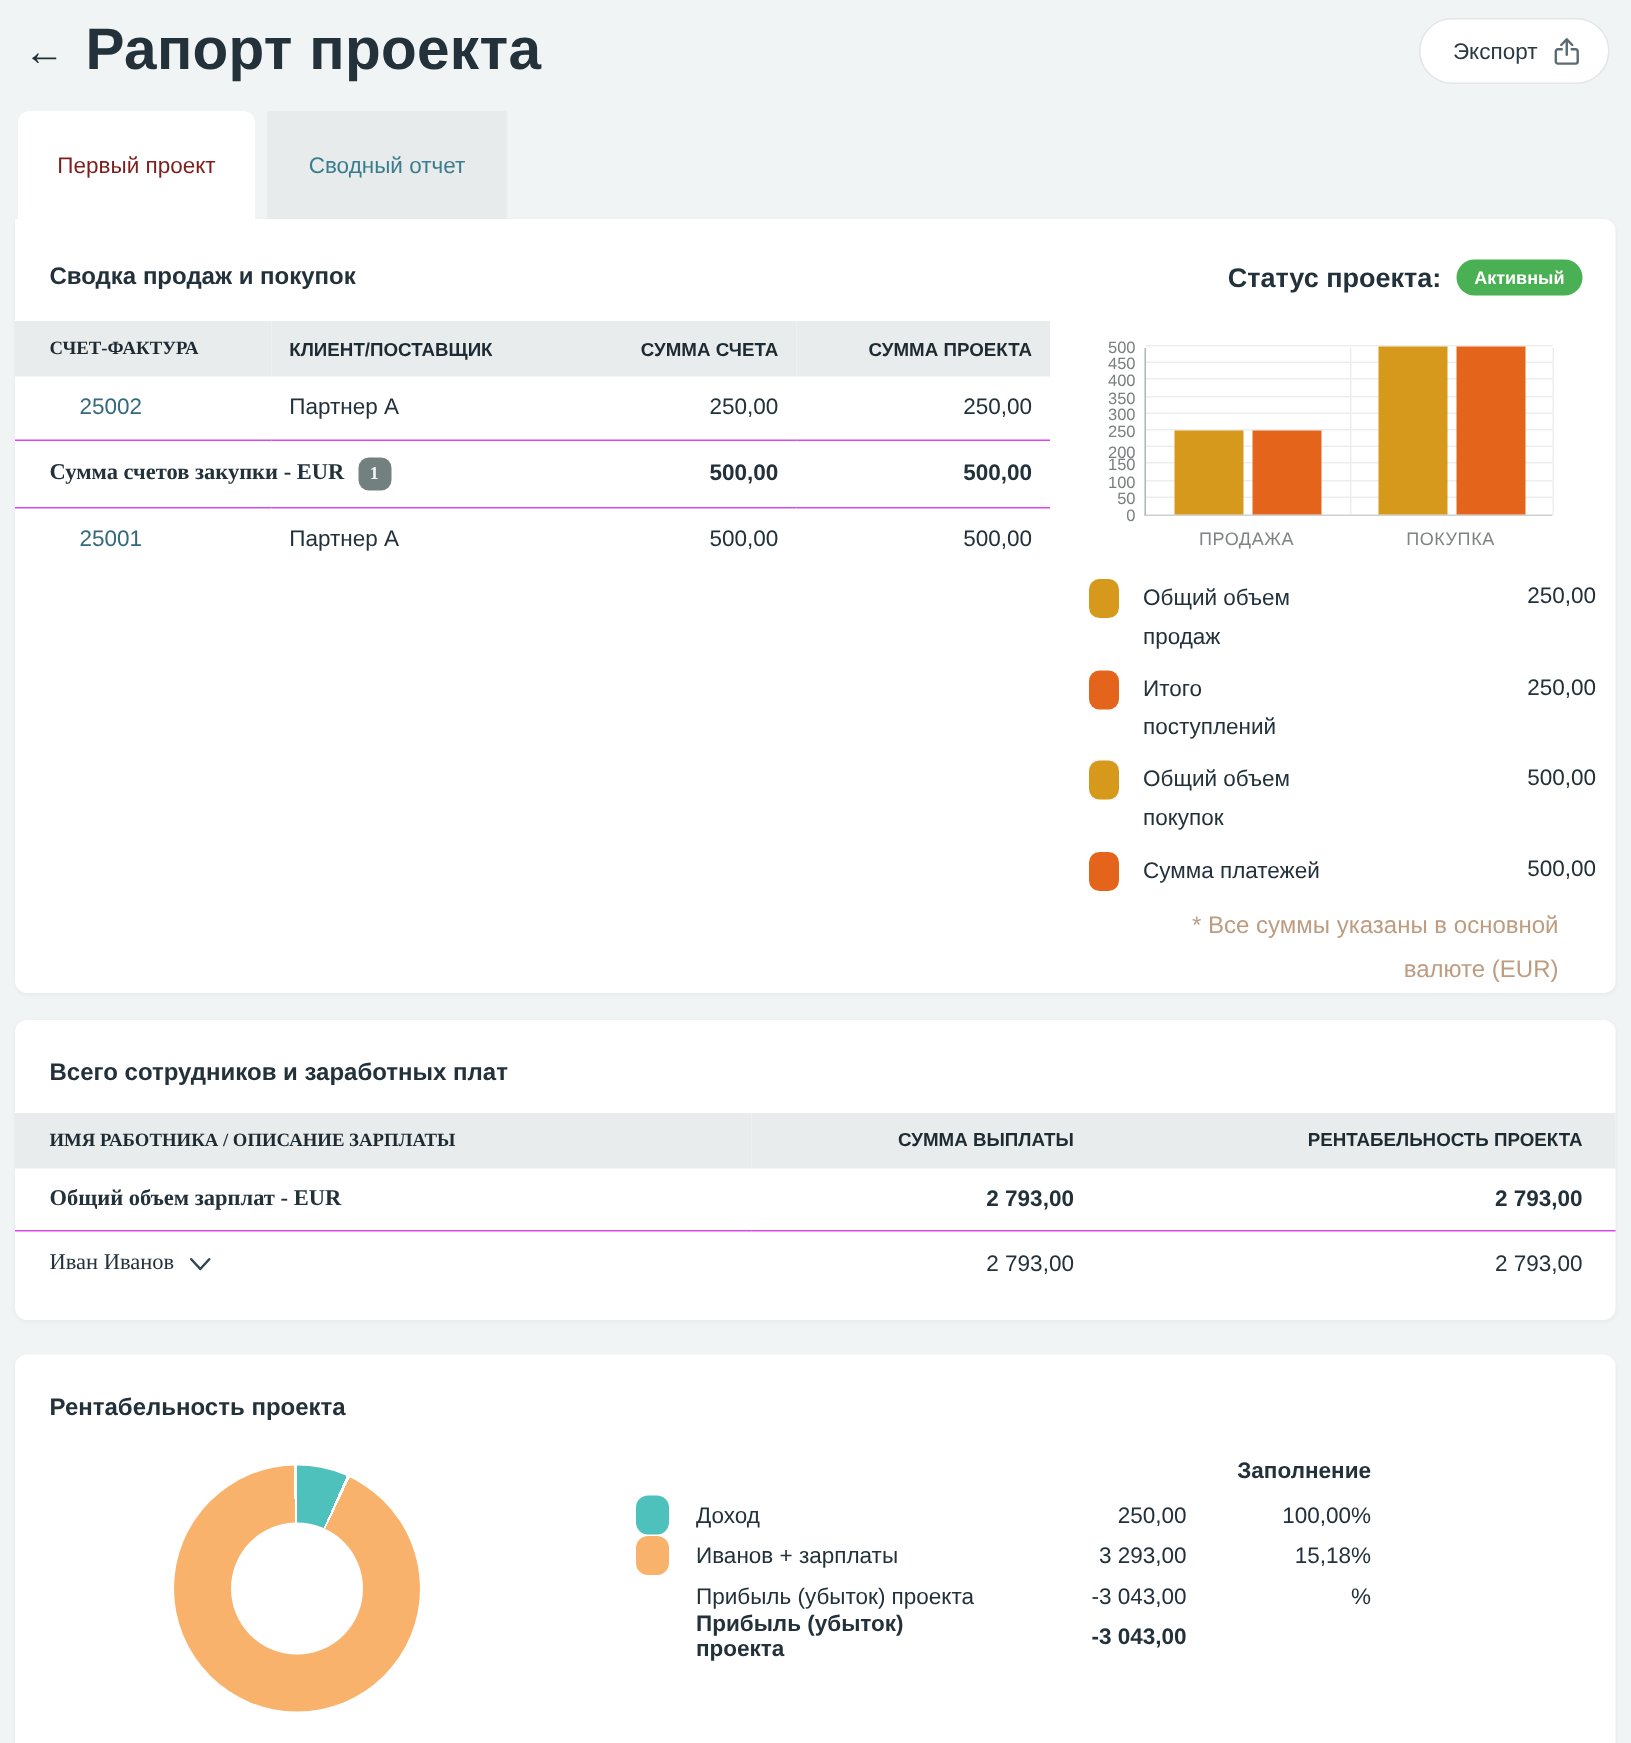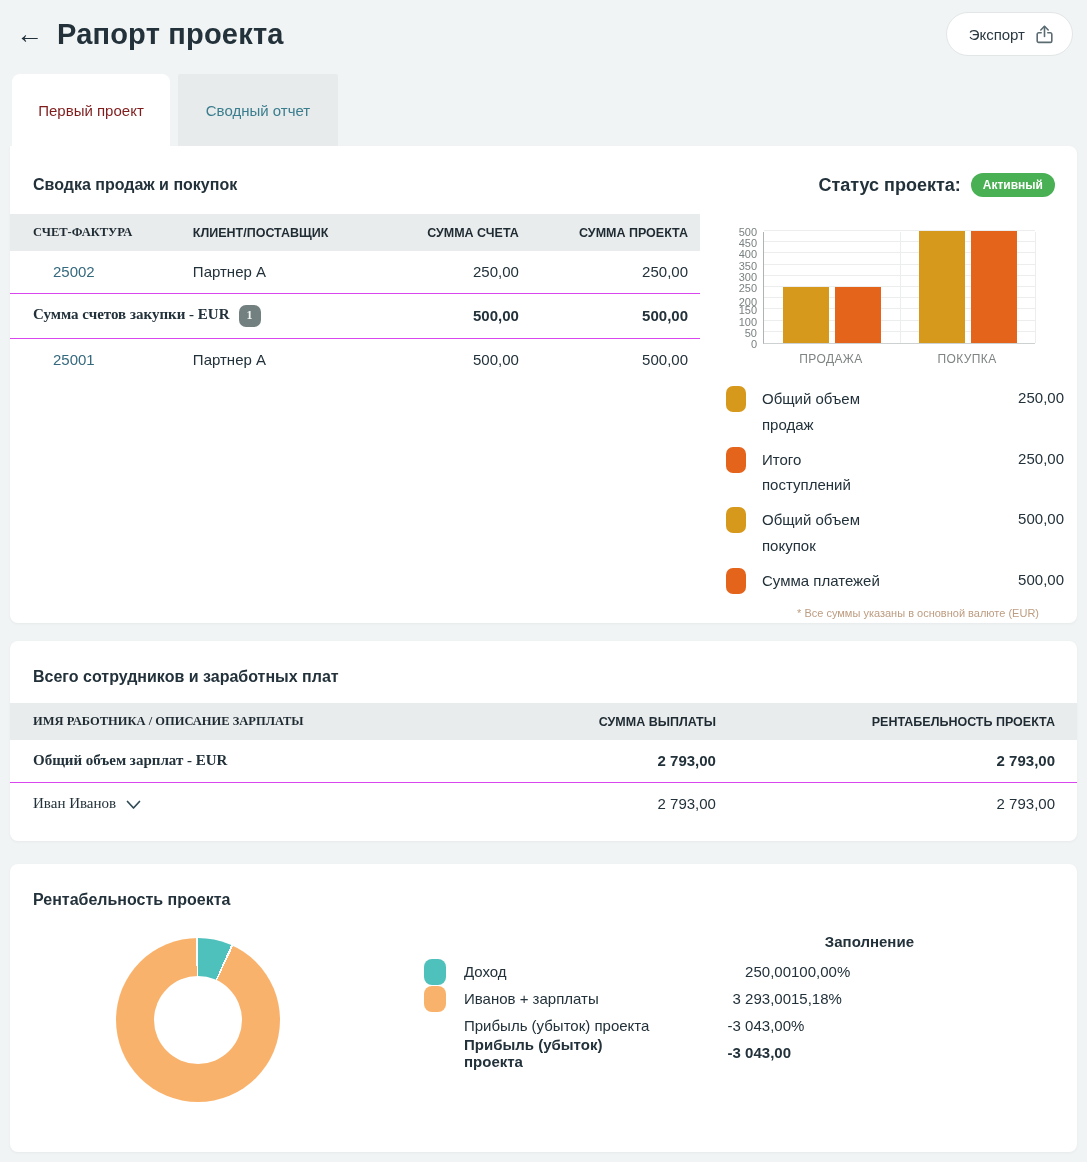--- a/index.html
+++ b/index.html
@@ -5,21 +5,21 @@
   * { box-sizing: border-box; margin: 0; padding: 0; }
   body {
     width: 1087px; height: 1162px; overflow: hidden;
     background: #F1F4F4;
     font-family: "Liberation Sans", "DejaVu Sans", sans-serif;
     color: #22313A;
   }
   
   .topbar { display: flex; align-items: center; padding: 12px 14px 8px 14px; }
   .back-btn { font-size: 27px; color: #22313A; margin: 0 14px 0 2px; cursor: pointer; line-height: 1; }
-  .page-title { font-size: 29px; font-weight: 600; letter-spacing: .2px; }
+  .page-title { font-size: 39px; font-weight: 600; letter-spacing: .2px; }
   .export-btn {
     margin-left: auto; display: flex; align-items: center; gap: 10px;
     background: #fff; border: 1px solid #E2E6E6; border-radius: 22px;
     padding: 11px 18px 11px 22px; font-size: 15px; color: #2A3942; cursor: pointer;
   }
   .export-btn svg { display: block; }
   
   .tabs { display: flex; margin: 10px 0 0 12px; }
   .tab { width: 158px; height: 72px; display: flex; align-items: center; justify-content: center;
          font-size: 15px; cursor: pointer; }
@@ -71,33 +71,33 @@
   .vgrid { position: absolute; top: 0; bottom: 0; width: 1px; background: #ECEEEE; }
   .bar { position: absolute; bottom: 0; }
   .x-labels { display: flex; margin-left: 38px; width: 272px; margin-top: 8px; }
   .x-labels span { flex: 1; text-align: center; font-size: 12px; color: #7E8383; letter-spacing: .4px; }
   
   .bar-legend { margin-top: 20px; padding-left: 1px; }
   .leg-row { display: flex; align-items: flex-start; margin-bottom: 9px; font-size: 15px; }
   .leg-swatch { width: 20px; height: 26px; border-radius: 7px; margin-right: 16px; flex: none; }
   .leg-label { width: 126px; line-height: 1.72; }
   .leg-value { margin-left: auto; padding-top: 3px; padding-right: 1px; }
-  .chart-footnote { text-align: right; color: #BD9C80; font-size: 11px; line-height: 1.85;
+  .chart-footnote { text-align: right; color: #BD9C80; font-size: 16px; line-height: 1.85;
                     margin-top: 2px; width: 296px; margin-left: 18px; }
   
   .profit-wrap { display: flex; align-items: flex-start; padding-bottom: 36px; }
   .donut { width: 164px; height: 164px; border-radius: 50%; position: relative; margin: 12px 0 0 106px; }
   .donut::after { content: ""; position: absolute; inset: 38px; border-radius: 50%; background: #fff; }
   .profit-table { margin-left: 144px; margin-top: 2px; width: 490px; font-size: 15px; }
   .p-row { display: flex; align-items: center; height: 27px; }
   .p-head { justify-content: flex-end; font-weight: 600; margin-bottom: 3px; }
   .p-swatch { width: 22px; height: 26px; border-radius: 8px; margin-right: 18px; flex: none; }
   .p-label { flex: 1; }
   .p-amount { width: 130px; text-align: right; }
-  .p-fill { width: 123px; }
+  .p-fill { width: 123px; text-align: right; }
   .p-row.bold .p-label, .p-row.bold .p-amount { font-weight: 700; }
 </style>
 </head>
 <body>
 
 <div class="topbar">
   <span class="back-btn">←</span>
   <span class="page-title">Рапорт проекта</span>
   <button class="export-btn">
     <span>Экспорт</span>

